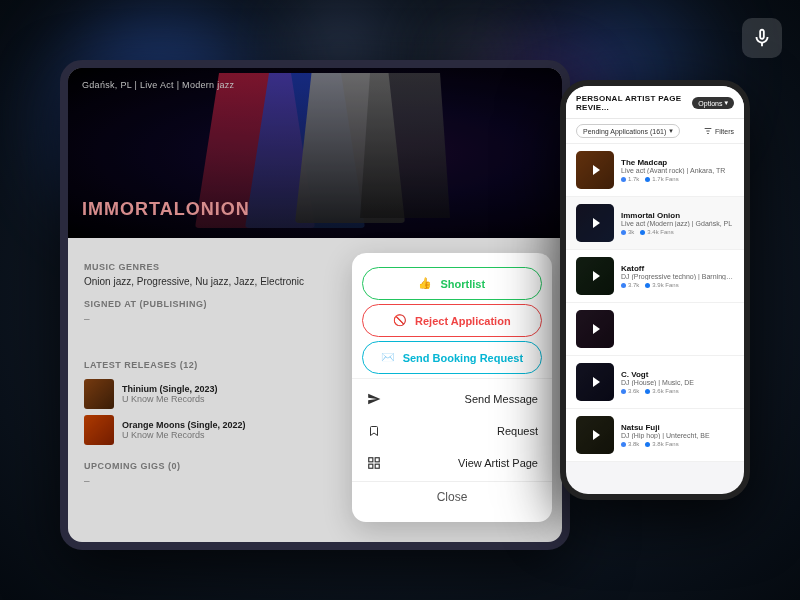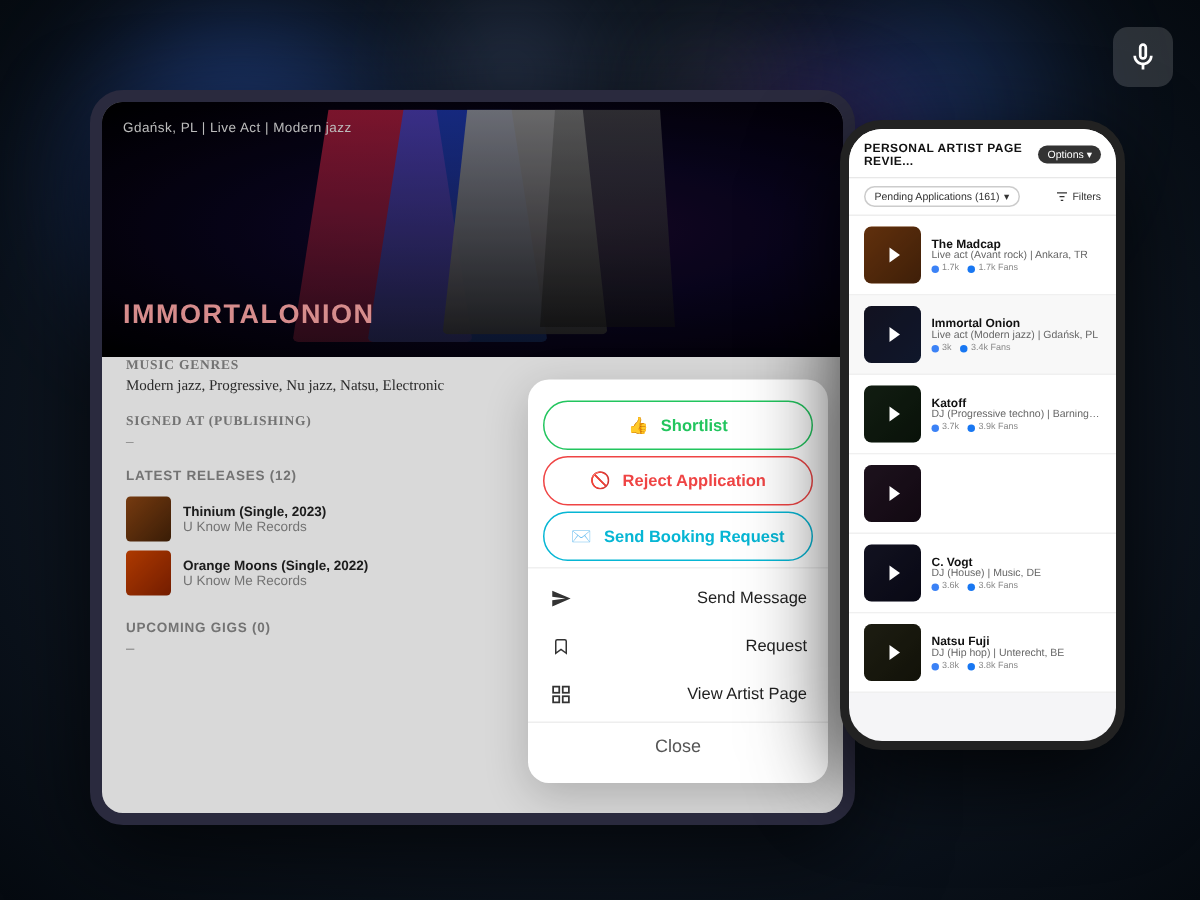--- a/index.html
+++ b/index.html
@@ -148,23 +148,22 @@
       font-size: 18px;
       font-weight: 900;
       letter-spacing: 1px;
       color: #ff3333;
       text-transform: uppercase;
     }
     .hero-band-name span { color: #fca5a5; }
 
     
     .info-section {
-      padding: 0 16px;
+      padding: 24px 16px;
       background: #fff;
-      font-family: Liberation Serif, serif;
     }
     .info-label {
       font-size: 9px;
       color: #888;
       font-weight: 600;
       text-transform: uppercase;
       letter-spacing: 0.5px;
       margin-bottom: 3px;
     }
     .info-value {
@@ -468,21 +467,21 @@
         </div>
       </div>
       <div class="hero-location">Gdańsk, PL | Live Act | Modern jazz</div>
       <div class="hero-band-name">
         <span>IMMORTAL</span><span>ONION</span>
       </div>
     </div>
 
     <div class="info-section">
       <div class="info-label">Music Genres</div>
-      <div class="info-value">Modern jazz, Progressive, Nu jazz, Natsu, Electronic</div>
+      <div class="info-value">Onion jazz, Progressive, Nu jazz, Jazz, Electronic</div>
       <div class="info-label">Signed at (Publishing)</div>
       <div class="info-value dash">–</div>
     </div>
 
     <div class="releases-section">
       <div class="info-label">Latest releases (12)</div>
       <div style="height:6px"></div>
 
       <div class="release-item">
         <div class="release-thumb" style="background: linear-gradient(135deg, #8B4513, #442208);"></div>

